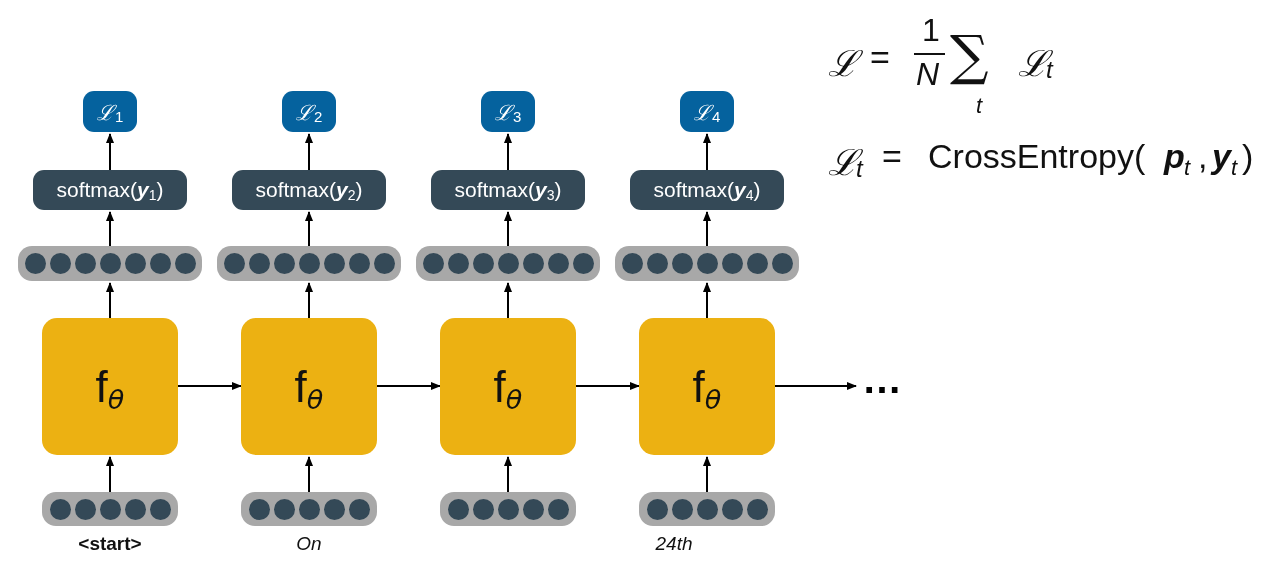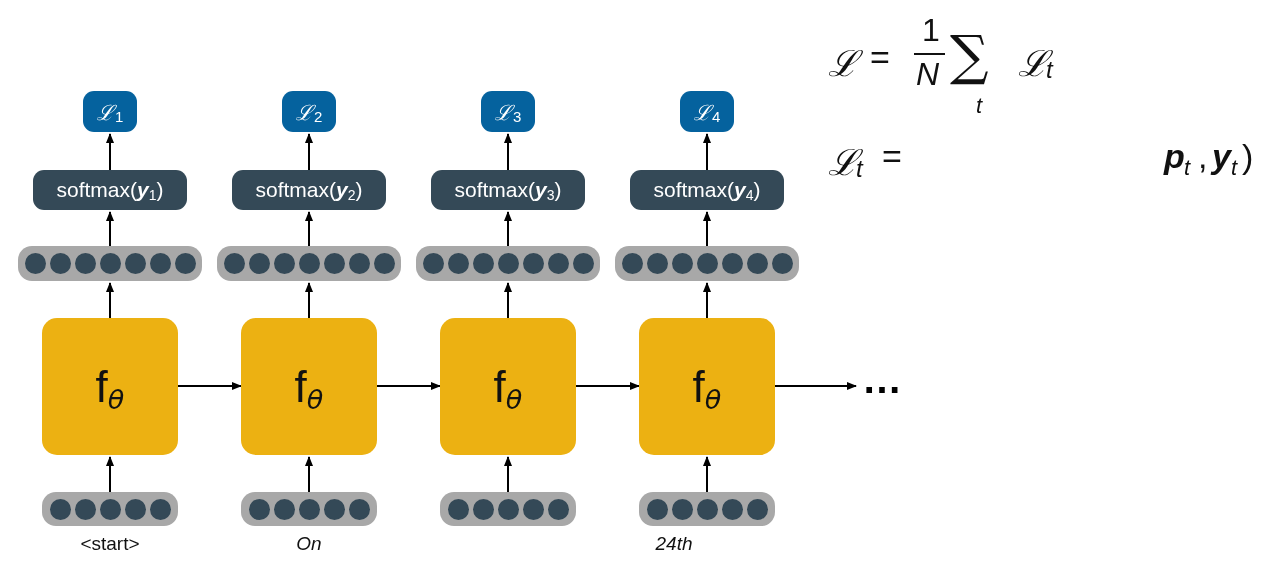--- a/index.html
+++ b/index.html
@@ -83,21 +83,21 @@
         <span>f</span>
         <span class="sub">θ</span>
       </div>
       <div class="abs bar input-bar" style="left:42px;top:492px;width:136px;height:34px;">
         <div class="dot"></div>
         <div class="dot"></div>
         <div class="dot"></div>
         <div class="dot"></div>
         <div class="dot"></div>
       </div>
-      <div class="abs word " style="left:10px;top:533px;">&lt;start&gt;</div>
+      <div class="abs word " style="left:10px;top:533px;font-weight:bold;">&lt;start&gt;</div>
     </div>
     <div>
       <div class="abs loss-box" style="left:282px;top:91px;width:54px;height:41px;">
         <span>ℒ</span>
         <span class="sub">2</span>
       </div>
       <div class="abs softmax-box" style="left:232px;top:170px;width:154px;height:40px;">
         <span>softmax(</span>
         <span class="y">y</span>
         <span class="sub">2</span>
@@ -204,19 +204,20 @@
   <span class="abs" style="left:122px;top:4px;font-size:54px;font-family:'DejaVu Serif',serif;">∑</span>
   <span class="abs ital" style="left:148px;top:73px;font-size:22px;">t</span>
   <span class="abs cal" style="left:190px;top:18px;font-size:36px;">ℒ</span>
   <span class="abs ital" style="left:218px;top:36px;font-size:24px;">t</span>
 </div>
 
 <div class="abs eq" style="left:828px;top:135px;width:450px;height:60px;">
   <span class="abs cal" style="left:0;top:2px;font-size:36px;">ℒ</span>
   <span class="abs ital" style="left:28px;top:20px;font-size:24px;">t</span>
   <span class="abs" style="left:54px;top:2px;font-size:34px;">=</span>
+  <span class="abs" style="left:100px;top:2px;font-size:34px;">CrossEntropy(</span>
   <span class="abs bi" style="left:336px;top:2px;font-size:34px;">p</span>
   <span class="abs ital" style="left:356px;top:20px;font-size:22px;">t</span>
   <span class="abs" style="left:370px;top:2px;font-size:34px;">,</span>
   <span class="abs bi" style="left:384px;top:2px;font-size:34px;">y</span>
   <span class="abs ital" style="left:403px;top:20px;font-size:22px;">t</span>
   <span class="abs" style="left:414px;top:2px;font-size:34px;">)</span>
 </div>
 
 </body></html>

